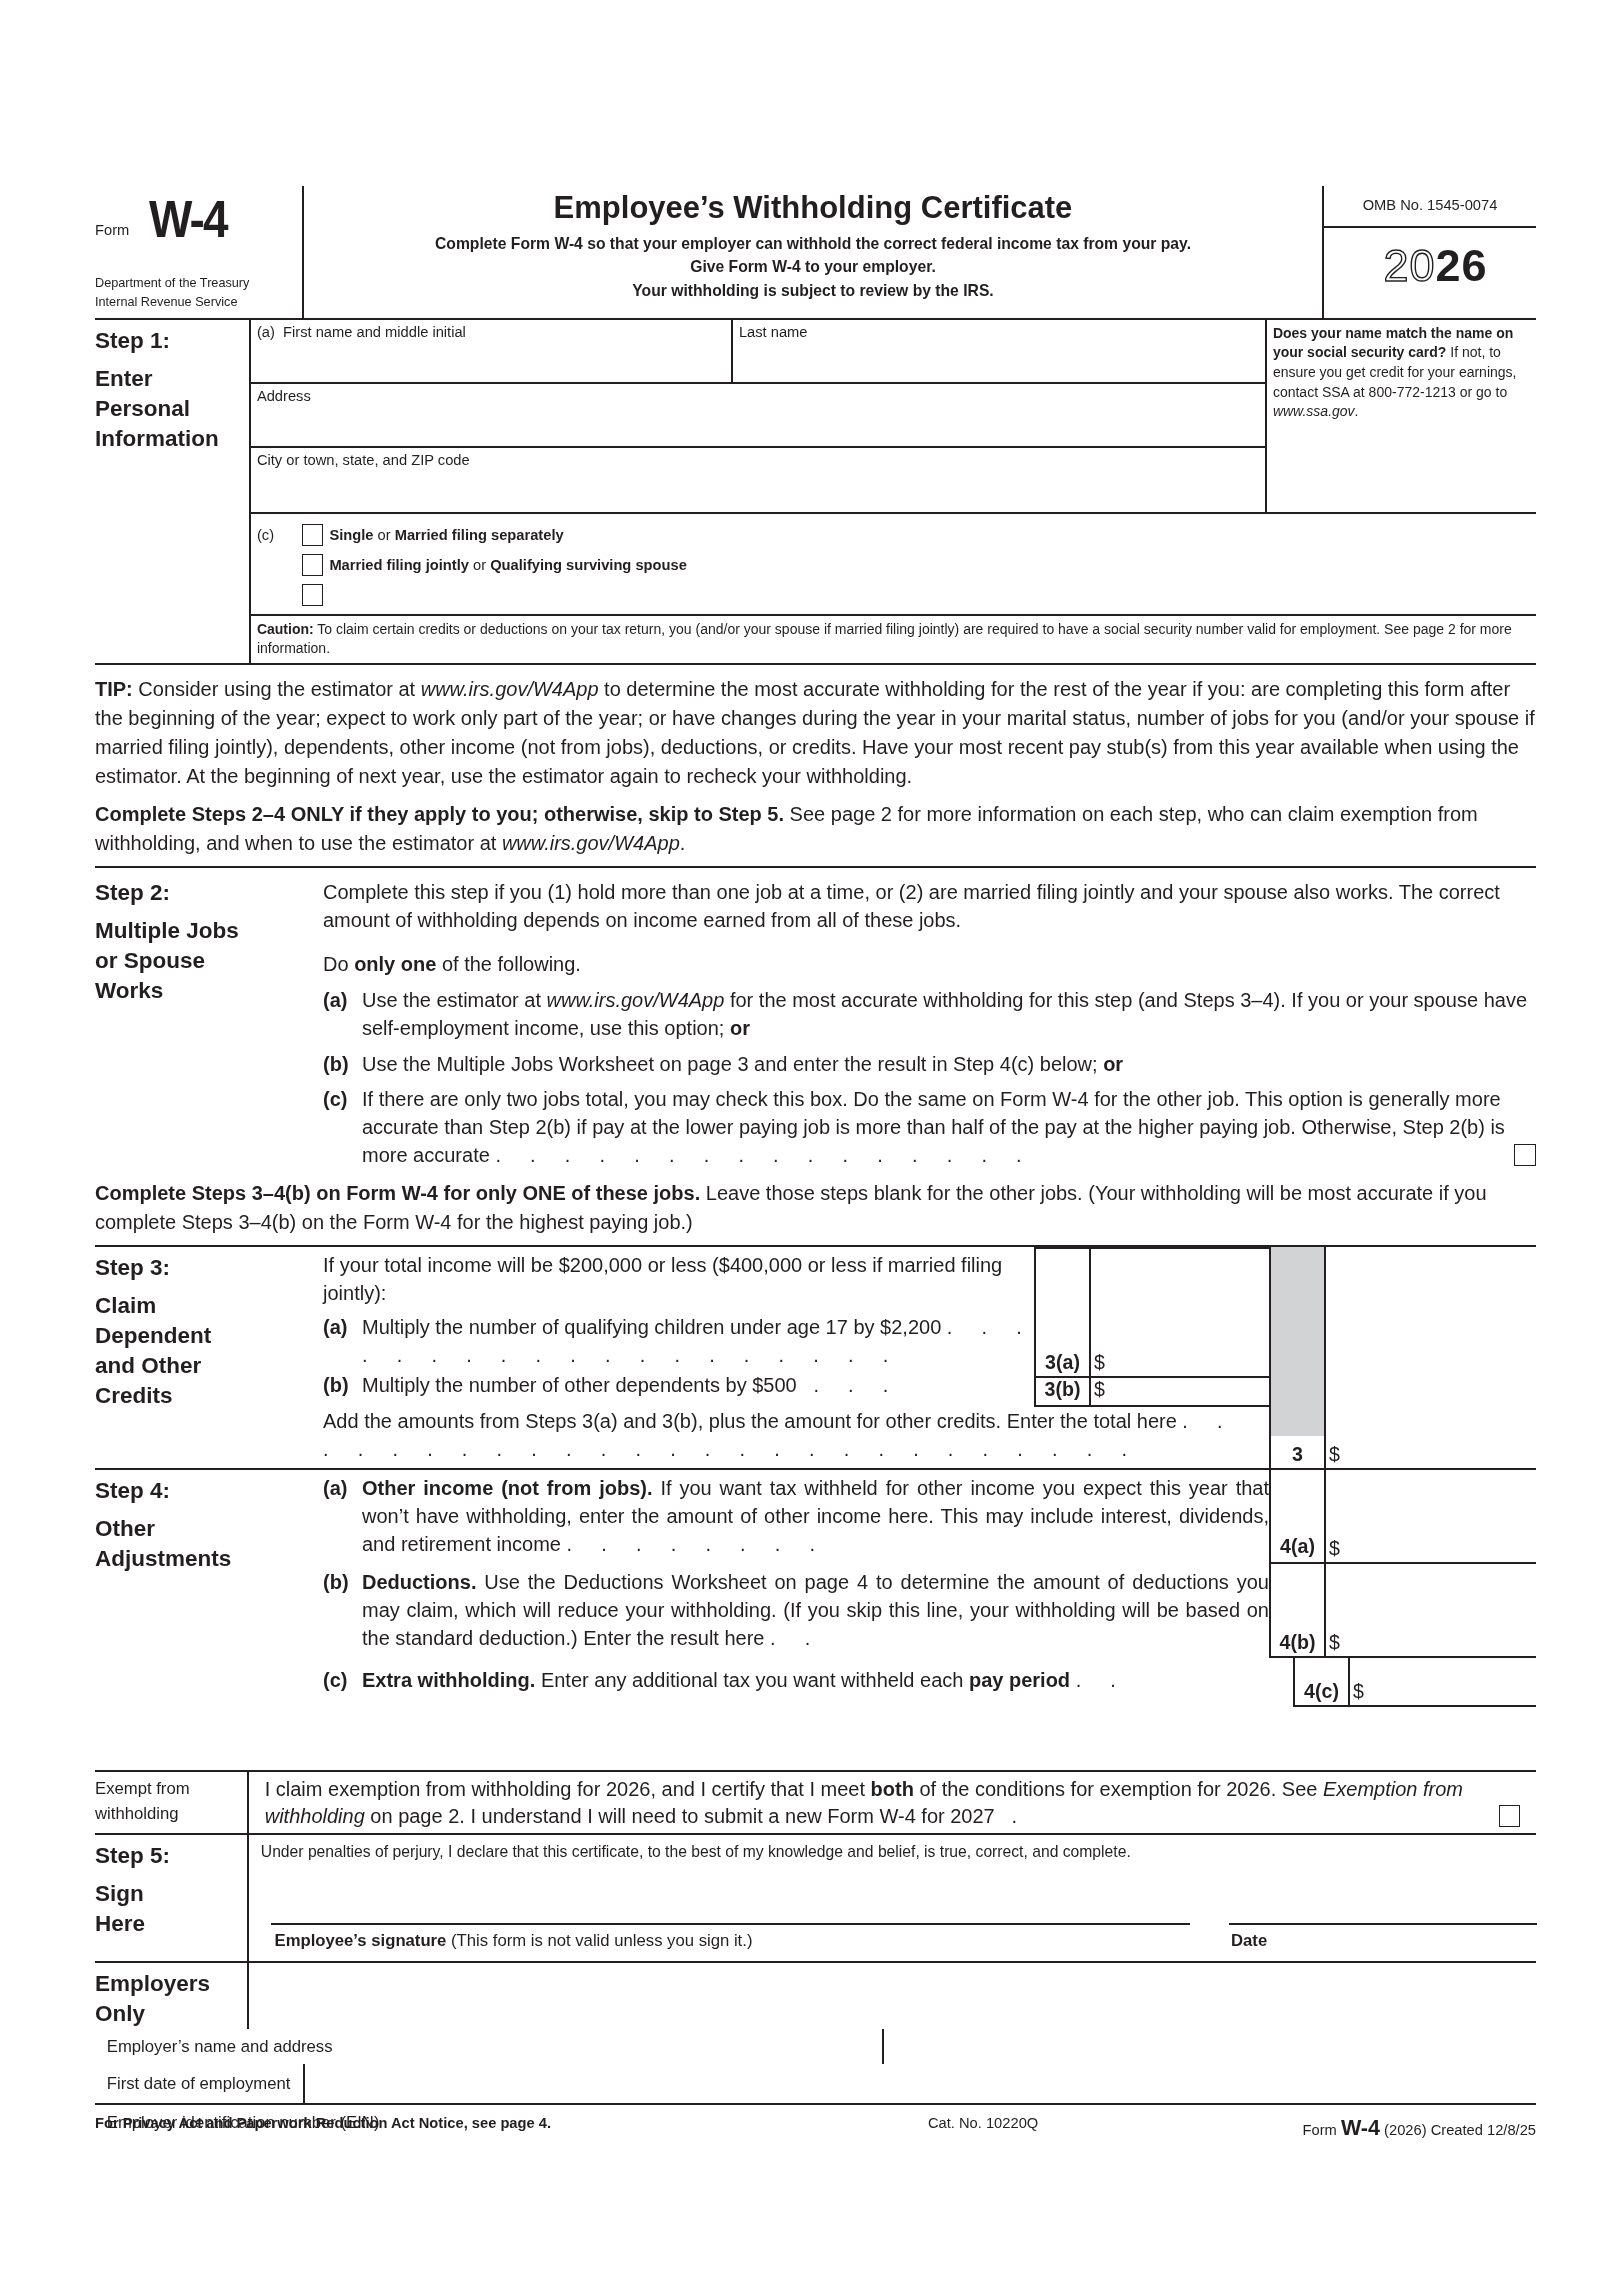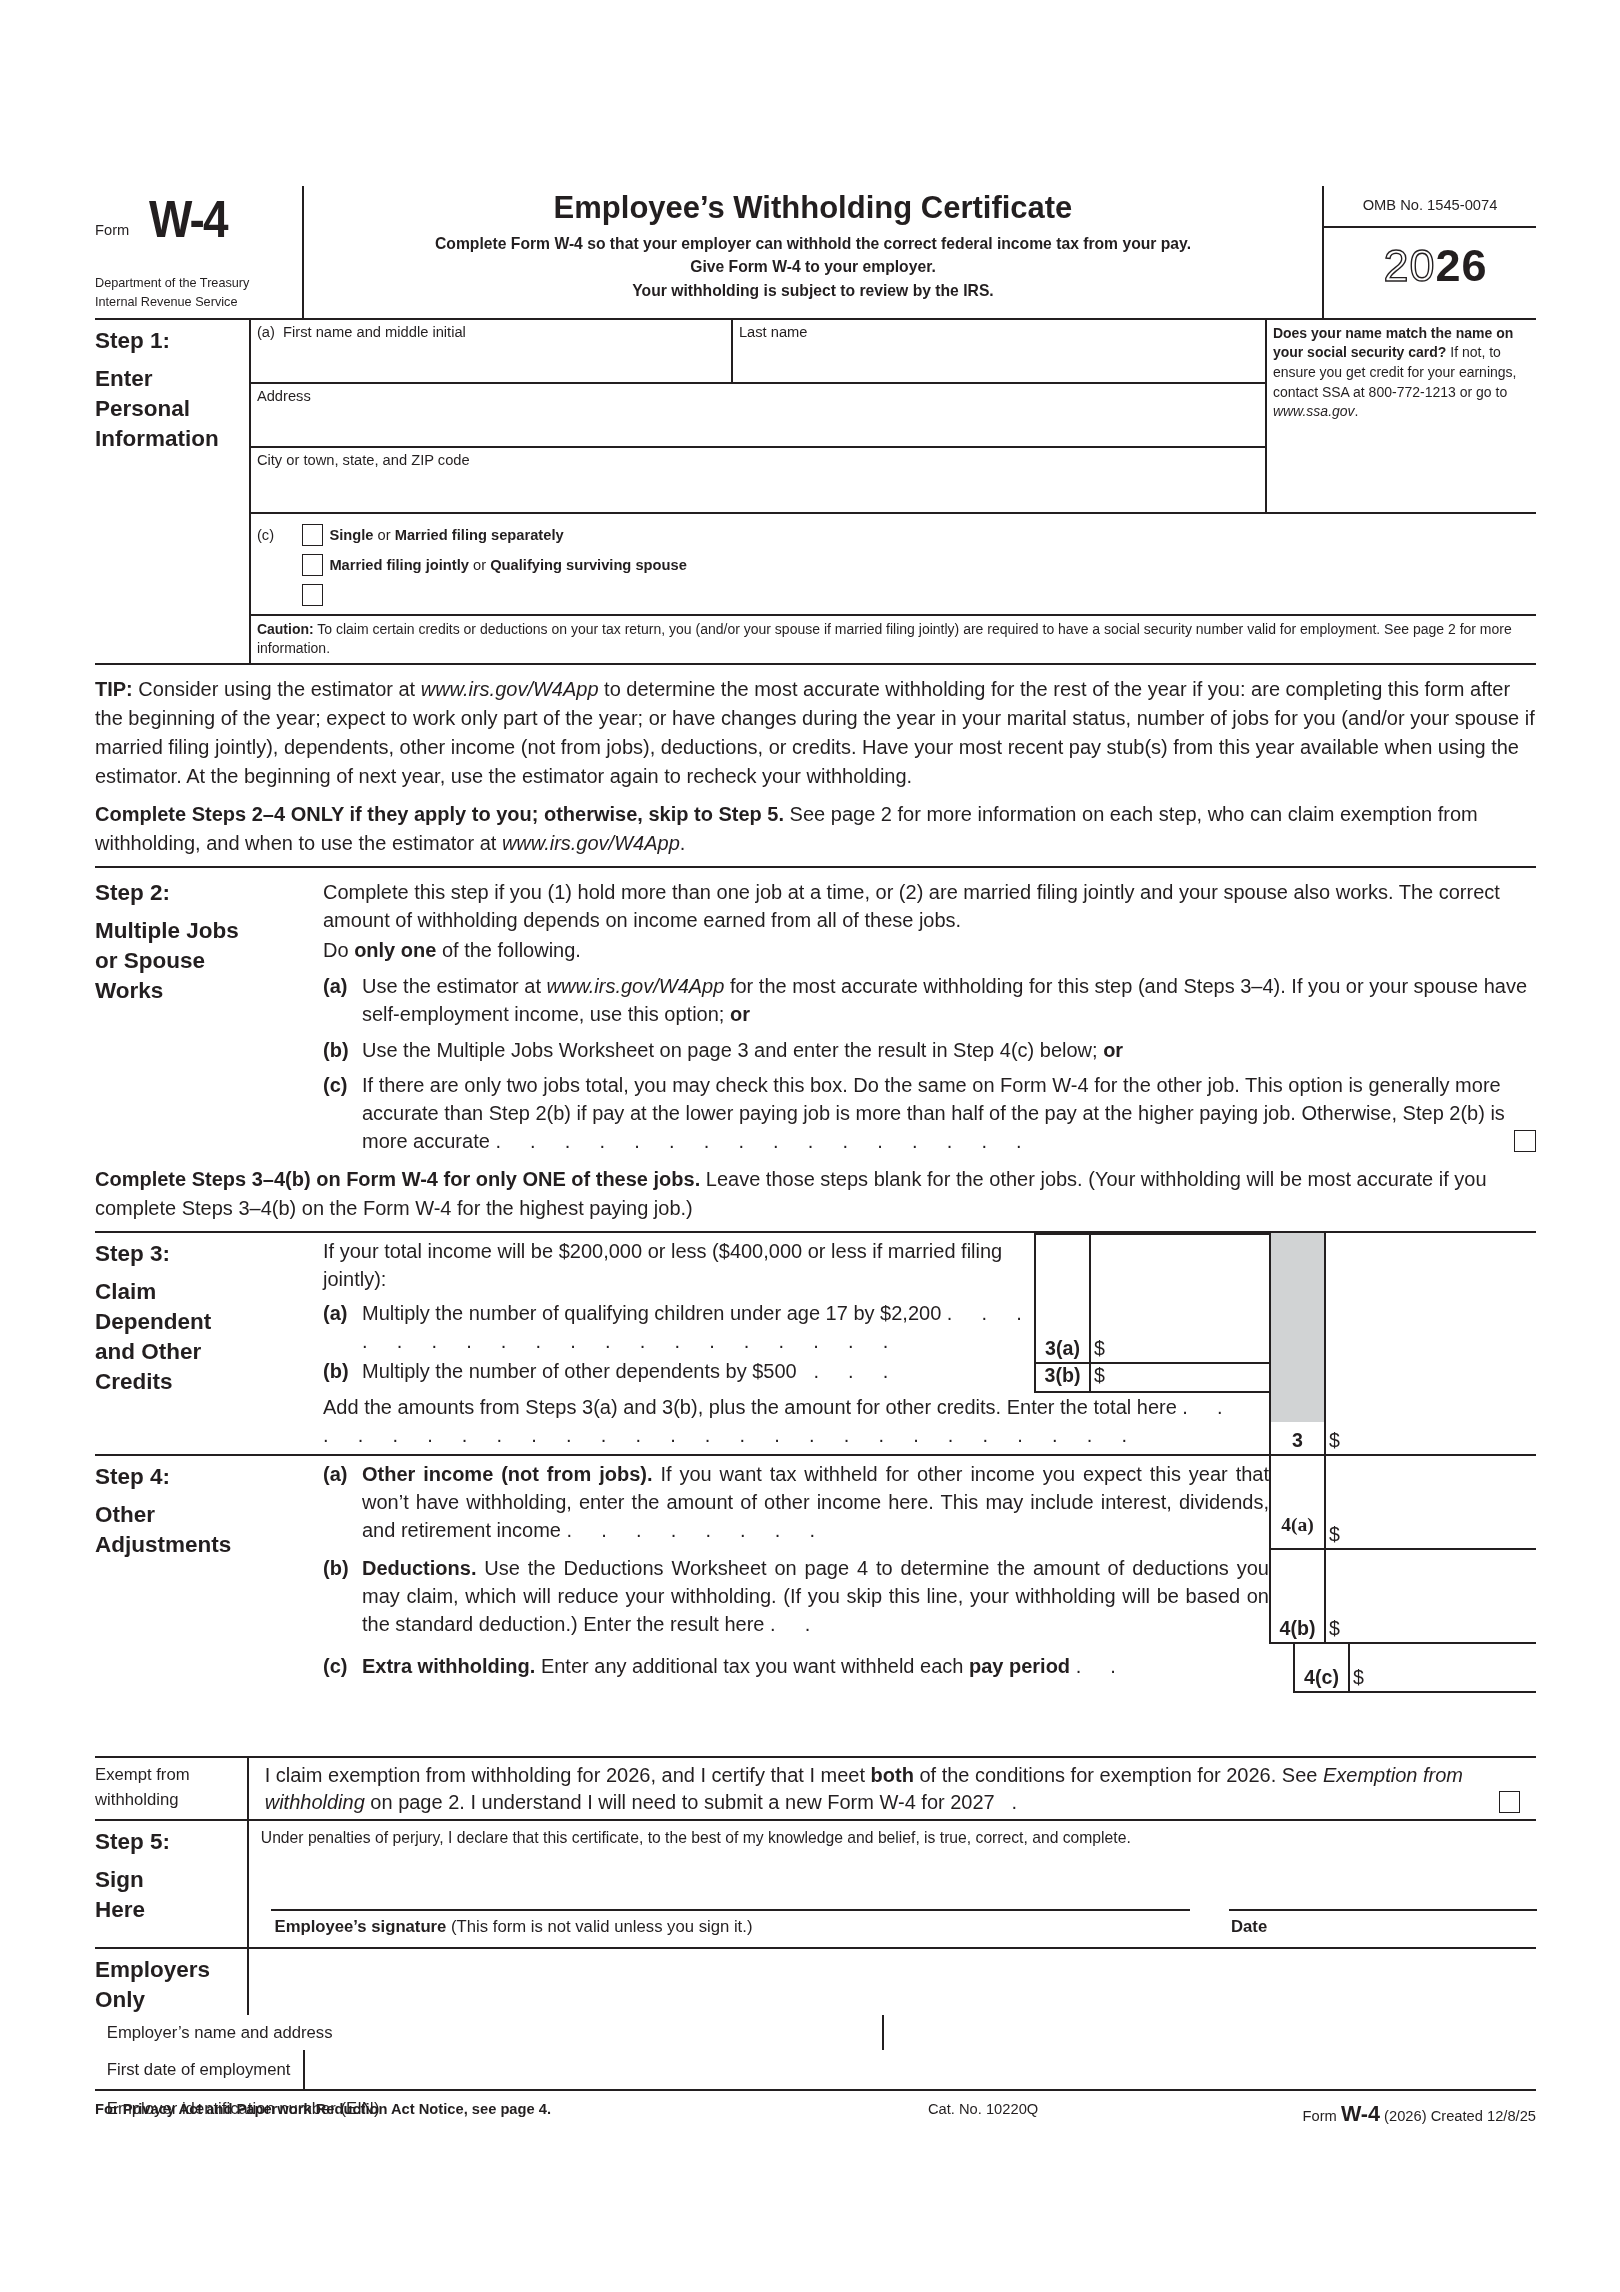--- a/index.html
+++ b/index.html
@@ -175,21 +175,21 @@
 
   <div class="step2">
     <div class="step-label">
       <span class="s">Step 2:</span>
       <div>Multiple Jobs</div>
       <div>or Spouse</div>
       <div>Works</div>
     </div>
     <div class="step2-body">
       <div style="padding-top:5.9px">Complete this step if you (1) hold more than one job at a time, or (2) are married filing jointly and your spouse also works. The correct amount of withholding depends on income earned from all of these jobs.</div>
-      <div style="margin-top:2px"><span>Do </span><span class="b">only one</span><span> of the following.</span></div>
+      <div style="margin-top:16px"><span>Do </span><span class="b">only one</span><span> of the following.</span></div>
       <div class="opt">
         <span class="tag">(a)</span>
         <span class="txt"><span>Use the estimator at </span><span class="i">www.irs.gov/W4App</span><span> for the most accurate withholding for this step (and Steps 3–4). If you or your spouse have self-employment income, use this option; </span><span class="b">or</span></span>
       </div>
       <div class="opt">
         <span class="tag">(b)</span>
         <span class="txt"><span>Use the Multiple Jobs Worksheet on page 3 and enter the result in Step 4(c) below; </span><span class="b">or</span></span>
       </div>
       <div class="opt">
         <span class="tag">(c)</span>
@@ -250,21 +250,21 @@
       <span class="s">Step 4:</span>
       <div>Other</div>
       <div>Adjustments</div>
     </div>
     <div style="flex:1; display:flex; flex-direction:column;">
       <div style="display:flex; height:94px;">
         <div class="s4-text opt" style="margin-top:3.9px">
           <span class="tag">(a)</span>
           <span class="txt" style="text-align:justify"><span class="b">Other income (not from jobs).</span><span> If you want tax withheld for other income you expect this year that won’t have withholding, enter the amount of other income here. This may include interest, dividends, and retirement income</span> <span class="dots">. . . . . . . .</span></span>
         </div>
-        <div class="s4-col s4-cell" style="display:flex; align-items:flex-end; justify-content:center; padding-bottom:12px; border-bottom:2px solid #231f20;font-family:Liberation Serif, serif;">4(a)</div>
+        <div class="s4-col s4-cell" style="display:flex; align-items:flex-end; justify-content:center; padding-bottom:4px; border-bottom:2px solid #231f20;">4(a)</div>
         <div class="s4-right dollar" style="display:flex; align-items:flex-end; padding-bottom:2px; border-bottom:2px solid #231f20;">$</div>
       </div>
       <div style="display:flex; height:94px;">
         <div class="s4-text opt" style="margin-top:3.9px">
           <span class="tag">(b)</span>
           <span class="txt" style="text-align:justify"><span class="b">Deductions.</span><span> Use the Deductions Worksheet on page 4 to determine the amount of deductions you may claim, which will reduce your withholding. (If you skip this line, your withholding will be based on the standard deduction.) Enter the result here</span> <span class="dots">. .</span></span>
         </div>
         <div class="s4-col s4-cell" style="display:flex; align-items:flex-end; justify-content:center; padding-bottom:2px; border-bottom:2px solid #231f20;">4(b)</div>
         <div class="s4-right dollar" style="display:flex; align-items:flex-end; padding-bottom:2px; border-bottom:2px solid #231f20;">$</div>
       </div>

